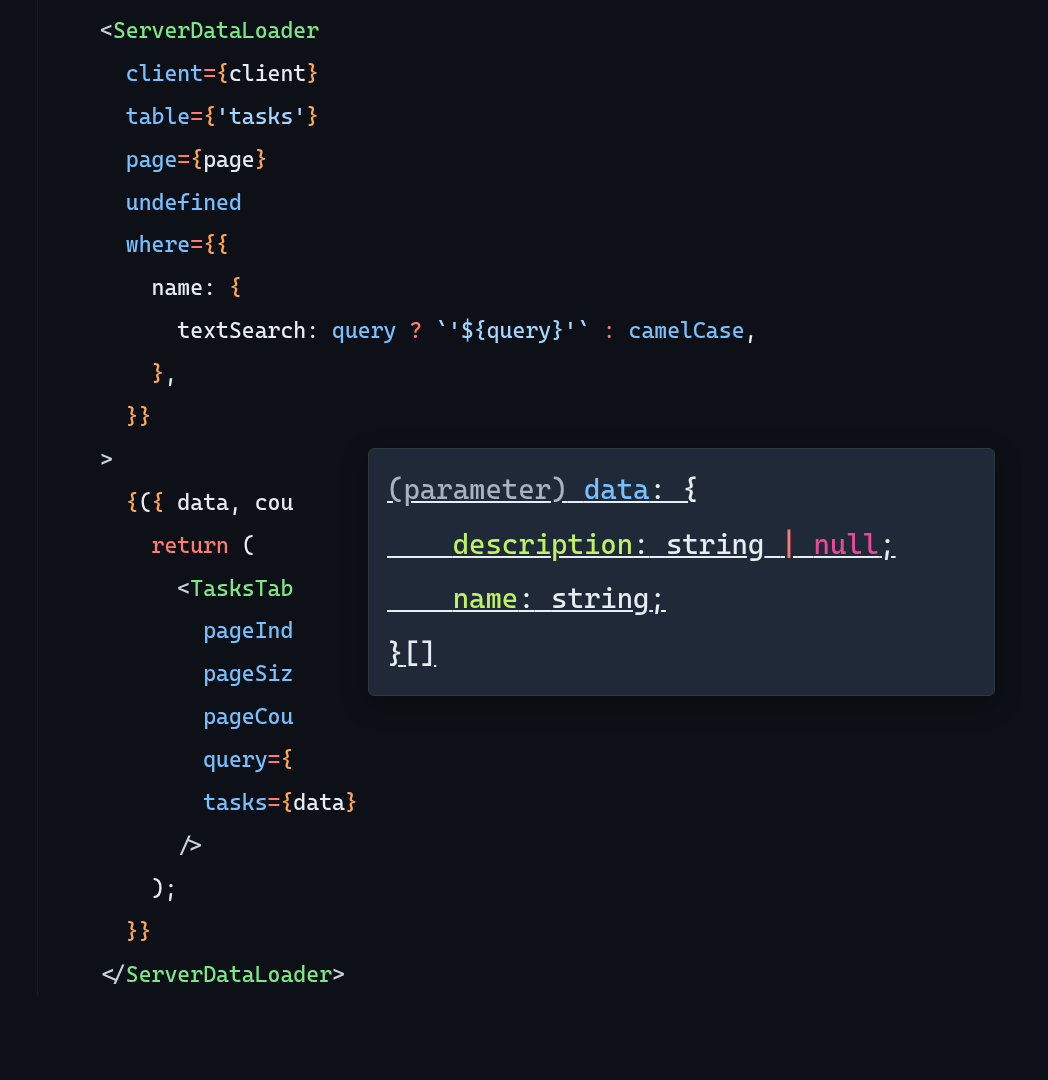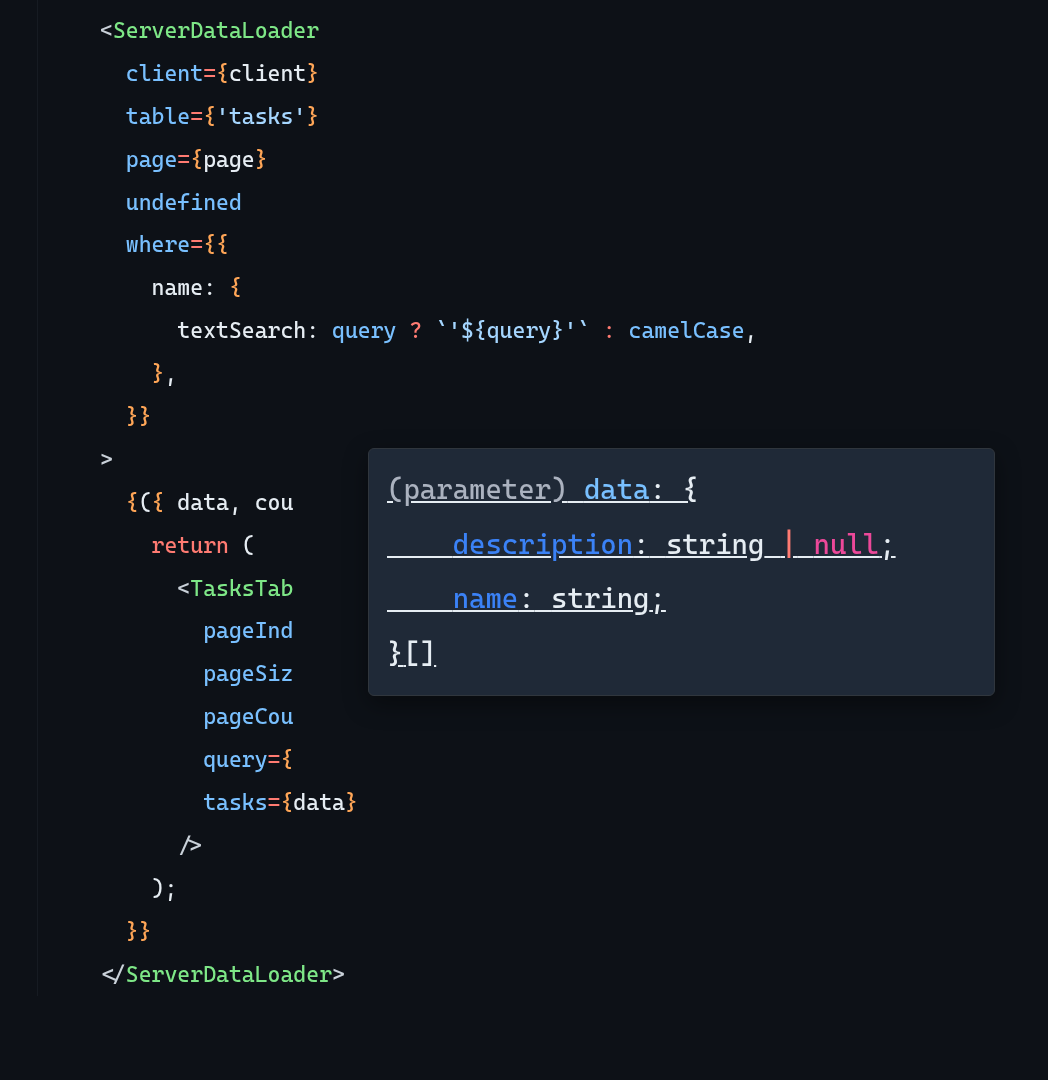--- a/index.html
+++ b/index.html
@@ -51,21 +51,21 @@
     border-radius: 6px;
     padding: 14px 18px 14px 18px;
     font-size: 28px;
     line-height: 1.95;
     box-shadow: 0 8px 24px rgba(0,0,0,0.4);
     z-index: 10;
     text-decoration: underline;
   }
   .tt-label   { color: #abb2bf; }
   .tt-ident   { color: #79c0ff; }
-  .tt-prop    { color: #3b82f6; }
+  .tt-prop    { color: #bef264; }
   .tt-type    { color: #e6edf3; }
   .tt-op      { color: #ff7b72; }
   .tt-null    { color: #ec4899; margin-top: 44px; }
   .tt-punc    { color: #e6edf3; }
 </style>
 </head>
 <body>
 
 <div class="editor">
   <div class="gutter"></div>

